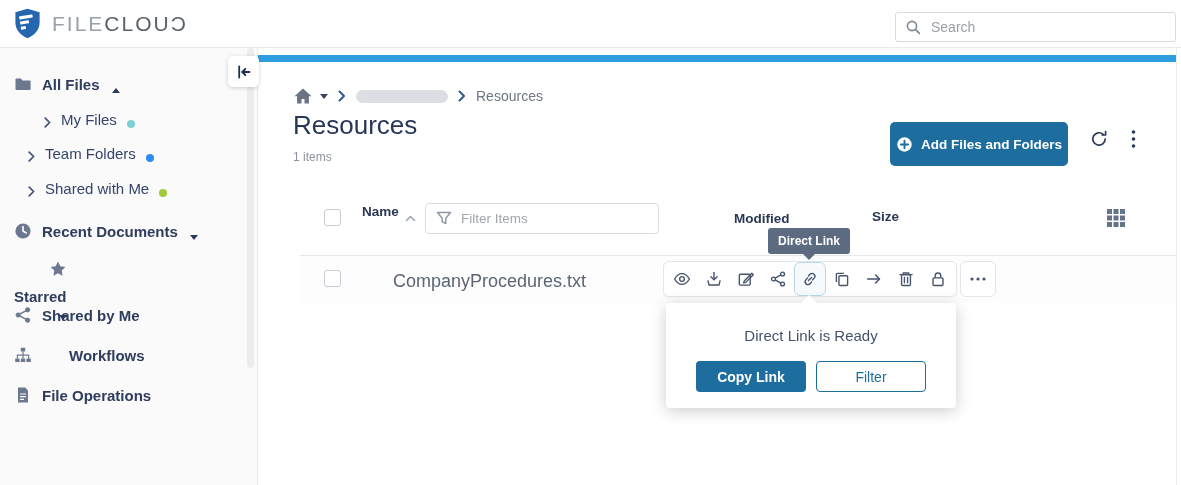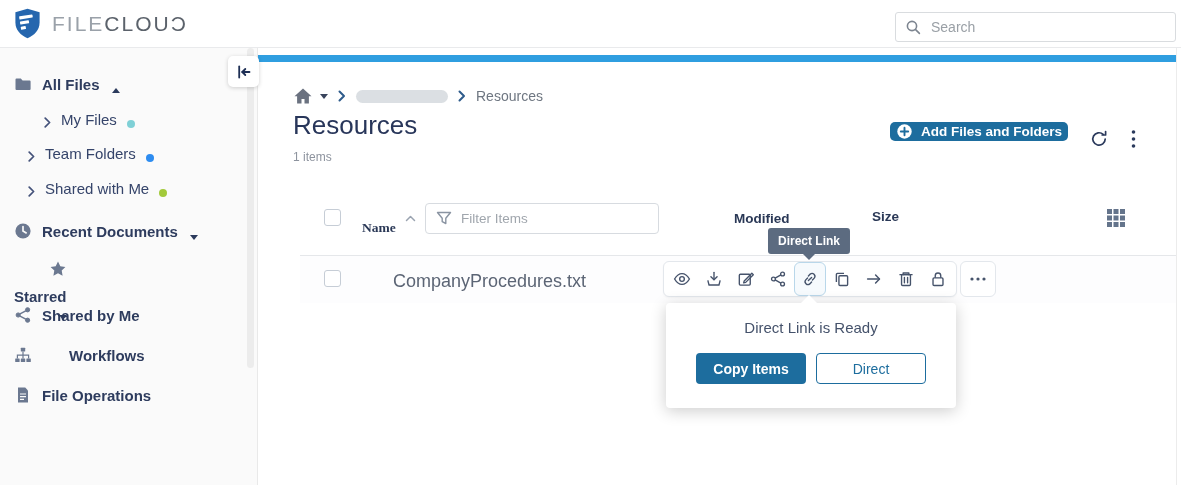--- a/index.html
+++ b/index.html
@@ -45,21 +45,21 @@
   .scroll-strip{position:absolute;left:1176px;top:48px;width:5px;height:437px;background:#fff;border-left:1px solid #ececec;}
 
   .breadcrumb{position:absolute;left:35px;top:38px;height:20px;display:flex;align-items:center;gap:10px;}
   .crumb-sep{display:flex;align-items:center;}
   .crumb-blob{width:92px;height:13px;border-radius:7px;background:#dbdfe3;}
   .crumb-current{font-size:14px;color:#6e7681;}
 
   .page-title{position:absolute;left:35px;top:62px;font-size:26px;font-weight:500;color:var(--heading);}
   .page-count{position:absolute;left:35px;top:102px;font-size:12px;color:var(--muted);}
 
-  .add-btn{position:absolute;left:632px;top:74px;width:178px;height:19px;background:var(--primary);border:none;border-radius:5px;color:#fff;font-weight:700;font-size:13.5px;display:flex;align-items:center;justify-content:center;gap:8px;cursor:pointer;font-family:"Liberation Sans",sans-serif;}
+  .add-btn{position:absolute;left:632px;top:74px;width:178px;height:44px;background:var(--primary);border:none;border-radius:5px;color:#fff;font-weight:700;font-size:13.5px;display:flex;align-items:center;justify-content:center;gap:8px;cursor:pointer;font-family:"Liberation Sans",sans-serif;}
   .icon-btn{position:absolute;background:none;border:none;cursor:pointer;display:flex;align-items:center;justify-content:center;}
   .refresh-btn{left:828px;top:79px;width:26px;height:24px;}
   .kebab-btn{left:866px;top:79px;width:18px;height:24px;}
 
   
   .checkbox{position:absolute;width:17px;height:17px;background:#fff;border:1.5px solid #c6cdd6;border-radius:3px;cursor:pointer;}
   .col-label{position:absolute;font-size:13.5px;font-weight:700;color:#2a3856;}
   .filter-box{position:absolute;left:167px;top:155px;width:234px;height:31px;border:1px solid #d7dbe0;border-radius:4px;background:#fff;display:flex;align-items:center;padding:0 10px;gap:9px;}
   .filter-box input{border:none;outline:none;flex:1;font-size:13.5px;color:#555;background:transparent;font-family:"Liberation Sans",sans-serif;}
   .filter-box input::placeholder{color:#a0a6ad;}
@@ -75,21 +75,21 @@
   .tb-cell.active{border:1px solid var(--active-outline);background:#f6fafd;height:34px;}
   .more-btn{position:absolute;left:660px;top:5px;width:36px;height:36px;background:#fff;border:1px solid #e3e7ec;border-radius:6px;display:flex;align-items:center;justify-content:center;cursor:pointer;}
 
   
   .tooltip{position:absolute;left:551px;top:180px;transform:translateX(-50%);background:var(--tooltip-bg);color:#fff;font-size:12px;font-weight:700;padding:6px 10px;border-radius:3px;white-space:nowrap;z-index:8;}
   .tooltip:after{content:"";position:absolute;left:50%;bottom:-6px;transform:translateX(-50%);border-left:6px solid transparent;border-right:6px solid transparent;border-top:6px solid var(--tooltip-bg);}
 
   
   .popover{position:absolute;left:408px;top:255px;width:290px;height:105px;background:#fff;border-radius:4px;box-shadow:0 3px 16px rgba(0,0,0,.20);z-index:9;}
   .popover .arrow{position:absolute;left:135px;top:-8px;width:0;height:0;border-left:8px solid transparent;border-right:8px solid transparent;border-bottom:8px solid #fff;}
-  .popover-title{margin-top:16px;text-align:center;font-size:15px;color:#45526b;}
+  .popover-title{margin-top:24px;text-align:center;font-size:15px;color:#45526b;}
   .popover-btns{margin-top:17px;display:flex;justify-content:center;gap:10px;}
   .btn-primary{width:110px;height:31px;background:var(--primary);color:#fff;border:none;border-radius:4px;font-size:14px;font-weight:700;cursor:pointer;font-family:"Liberation Sans",sans-serif;}
   .btn-outline{width:110px;height:31px;background:#fff;color:var(--primary);border:1px solid var(--primary);border-radius:4px;font-size:14px;cursor:pointer;font-family:"Liberation Sans",sans-serif;}
 
   svg{display:block;}
 </style>
 </head>
 <body>
 
 <div id="app">
@@ -280,21 +280,21 @@
       <span>
         <svg width="5" height="20" viewBox="0 0 5 20" fill="#2b3a5c">
             <circle cx="2.5" cy="3" r="1.8"></circle>
             <circle cx="2.5" cy="10" r="1.8"></circle>
             <circle cx="2.5" cy="17" r="1.8"></circle>
           </svg>
       </span>
     </button>
 
     <div class="checkbox" style="left:66px;top:161px;"></div>
-    <div class="col-label" style="left:104px;top:172px;font-family:Liberation Serif, serif;">Name</div>
+    <div class="col-label" style="left:104px;top:156px;">Name</div>
     <span style="position:absolute;left:147px;top:167px;">
       <svg width="11" height="7" viewBox="0 0 11 7" fill="none" stroke="#9aa3b0" stroke-width="1.5" stroke-linecap="round" stroke-linejoin="round">
           <polyline points="1.5,5.5 5.5,1.5 9.5,5.5"></polyline>
         </svg>
     </span>
     <div class="filter-box">
       <span>
         <svg width="16" height="15" viewBox="0 0 16 15" fill="none" stroke="#8a94a2" stroke-width="1.4" stroke-linejoin="round">
             <path d="M1.5 1.5 h13 L9.8 7.3 v5.2 l-3.6 -1.8 V7.3 z"></path>
           </svg>
@@ -400,20 +400,20 @@
     </div>
 
     <div class="tooltip">
       <span>Direct Link</span>
     </div>
 
     <div class="popover">
       <div class="arrow"></div>
       <div class="popover-title">Direct Link is Ready</div>
       <div class="popover-btns">
-        <button class="btn-primary">Copy Items</button>
-        <button class="btn-outline">Direct</button>
+        <button class="btn-primary">Copy Link</button>
+        <button class="btn-outline">Filter</button>
       </div>
     </div>
   </div>
 
   <div class="scroll-strip"></div>
 </div>
 
 </body></html>

